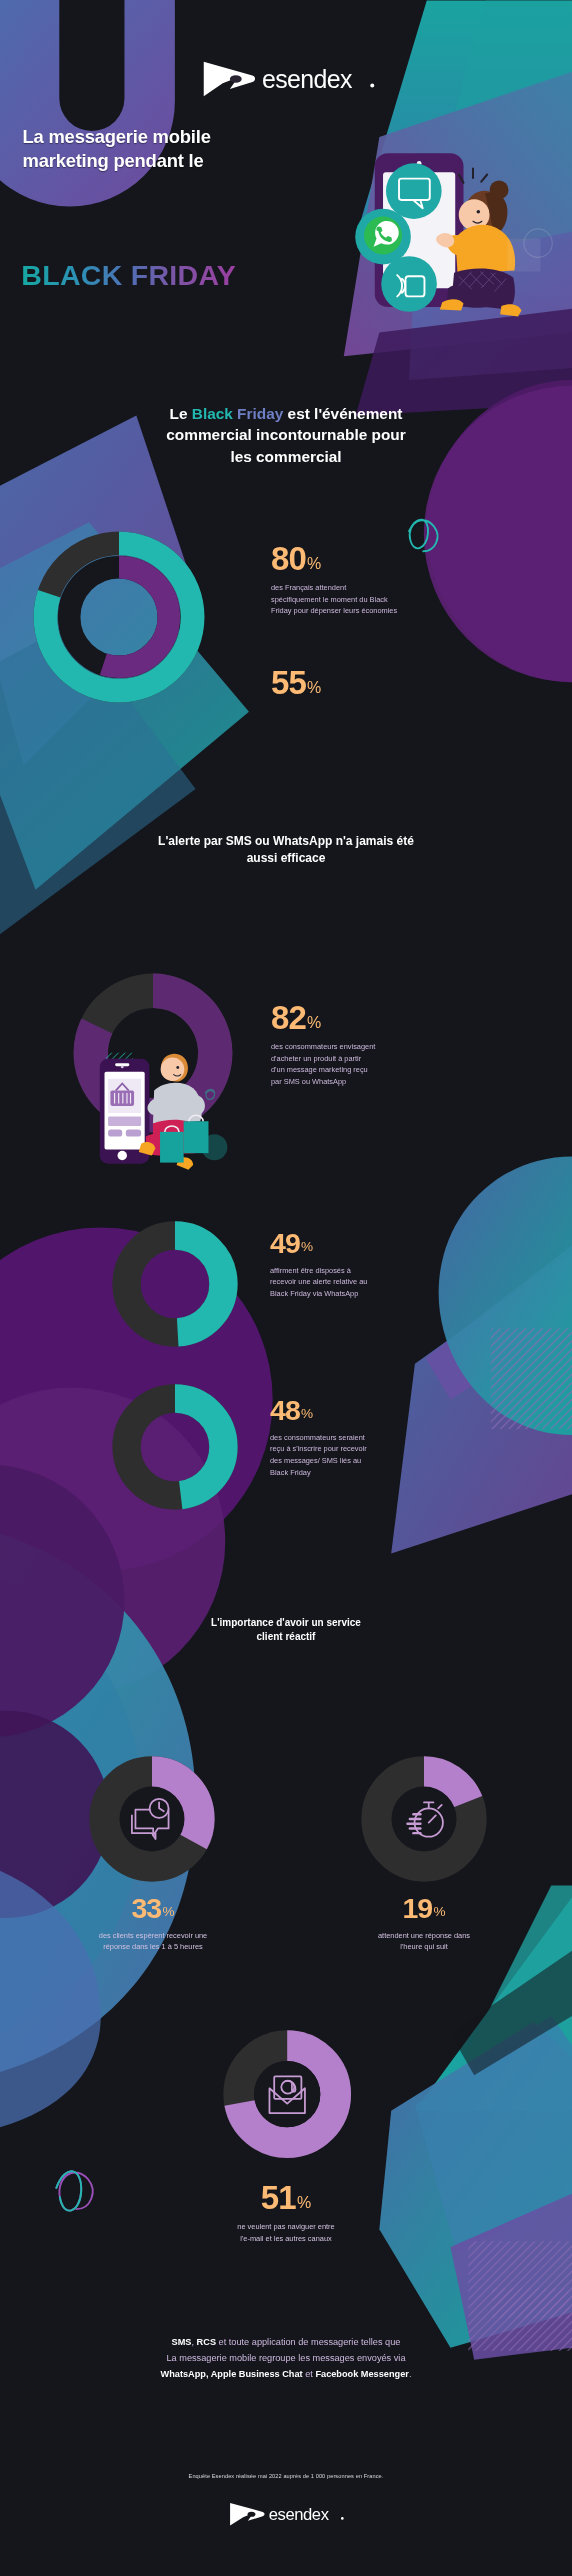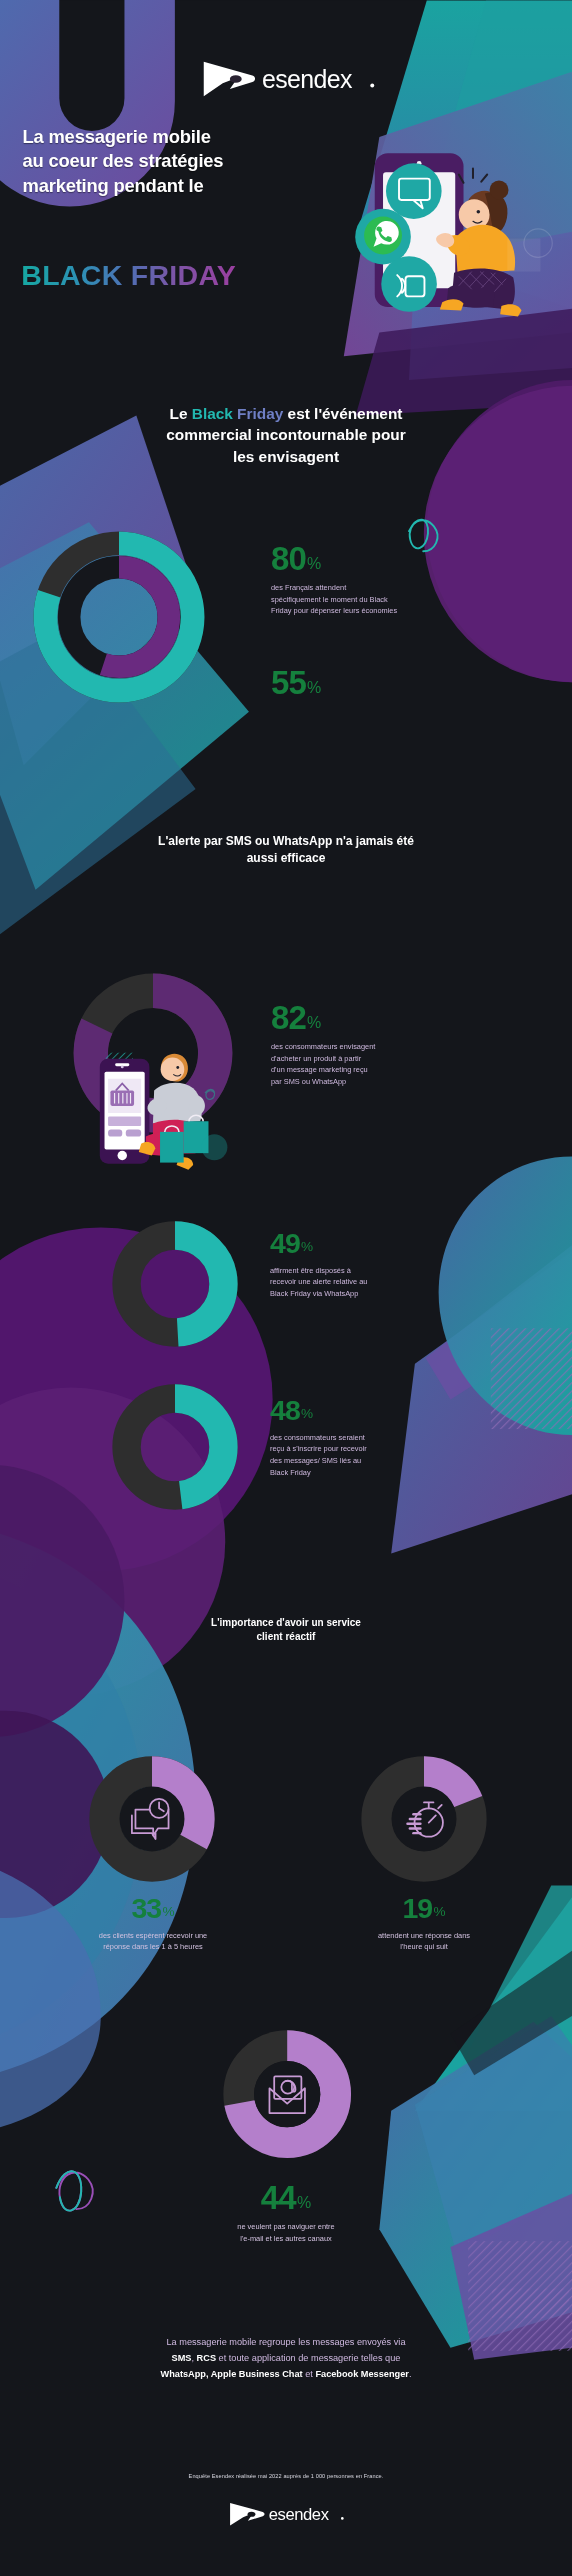--- a/index.html
+++ b/index.html
@@ -38,21 +38,21 @@
   .sec1 { top:403px; font-size:15.4px; left:0; padding:0 89px; }
   .sec2 { top:833px; font-size:12px; left:0; padding:0 91px; }
   .sec3 { top:1616px; font-size:10px; left:0; padding:0 39px; }
 
   .accent-teal { color:#22b8b0; }
   .accent-blue { color:#6f7fc4; }
 
   
   .stat { position:absolute; }
   .stat .num {
-    font-size:33px; font-weight:700; line-height:0.95; color:#15803d;
+    font-size:33px; font-weight:700; line-height:0.95; color:#fdba74;
     letter-spacing:-0.9px; display:flex; align-items:flex-end;
   }
   .stat .num .pct { font-size:16px; font-weight:400; margin-left:1.2px; margin-bottom:3.6px; letter-spacing:0; }
   .stat .desc {
     margin-top:7.7px; font-size:7.4px; line-height:1.58; color:#cdb8dd; font-weight:400;
   }
   .stat.small .num { font-size:28.5px; }
   .stat.small .num .pct { font-size:13.6px; margin-bottom:3px; }
   .stat.center { text-align:center; }
   .stat.center .num { justify-content:center; }
@@ -180,21 +180,20 @@
       <svg width="178" height="44" viewBox="0 0 300 74">
         <path d="M8 8 L90 31 C96 33 96 40 90 42 L52 54 L66 34 L40 44 L8 66 Z" fill="#ffffff"></path>
         <ellipse cx="62" cy="37" rx="10" ry="6.5" fill="#2b2433"></ellipse>
         <text x="106" y="52" font-family="Liberation Sans, sans-serif" font-size="42" font-weight="400" fill="#ffffff" letter-spacing="-1">esendex</text>
         <circle cx="292" cy="48" r="3.3" fill="#ffffff"></circle>
       </svg>
     </div>
 
     <div class="hero-title">
       <div>La messagerie mobile</div>
-      <div>au coeur des stratégies</div>
       <div>marketing pendant le</div>
     </div>
     <div class="bf">BLACK FRIDAY</div>
 
     <svg class="ill" style="left:332px; top:139px;" width="237" height="216" viewBox="0 0 400 365">
 
       <rect x="72" y="24" width="150" height="260" rx="22" fill="#4a1d63"></rect>
       <rect x="86" y="56" width="122" height="196" rx="5" fill="#f4f3f7"></rect>
       <circle cx="147" cy="41" r="4" fill="#f4f3f7"></circle>
       <circle cx="147" cy="268" r="11" fill="#f4f3f7"></circle>
@@ -237,21 +236,21 @@
       <rect x="124" y="232" width="32" height="34" rx="5" fill="none" stroke="#ffffff" stroke-width="3.2"></rect>
       <path d="M118 236 a16 16 0 0 1 0 24 M110 230 a24 24 0 0 1 0 36" fill="none" stroke="#ffffff" stroke-width="3.2" stroke-linecap="round"></path>
 
       <rect x="296" y="168" width="56" height="56" fill="#ffffff" opacity=".07"></rect>
       <circle cx="348" cy="176" r="24" fill="none" stroke="#ffffff" stroke-width="2" opacity=".14"></circle>
     </svg>
 
     <div class="sec-head sec1">
       <span>Le </span><span class="accent-teal">Black</span><span class="accent-blue"> Friday</span><span> est l'événement</span>
       <div>commercial incontournable pour</div>
-      <div>les envisagent</div>
+      <div>les commercial</div>
     </div>
 
     <div class="donut" style="left:30px; top:528px;">
       <svg width="178" height="178" viewBox="0 0 300 300">
 
         <circle cx="150" cy="150" r="124" fill="none" stroke="#2e2e2e" stroke-width="40"></circle>
 
         <circle cx="150" cy="150" r="124" fill="none" stroke="#22b8b0" stroke-width="40" stroke-dasharray="623.3 155.8" stroke-dashoffset="0" transform="rotate(-90 150 150)"></circle>
 
         <circle cx="150" cy="150" r="84" fill="none" stroke="#15171c" stroke-width="38"></circle>
@@ -453,32 +452,32 @@
           <rect x="90" y="82" width="46" height="38" rx="2"></rect>
           <path d="M82 102 l30 26 l30 -26 v42 h-60 Z"></path>
           <circle cx="113" cy="100" r="11"></circle>
           <path d="M120 94 v10 c0 5 6 5 6 0 c0 -10 -8 -16 -16 -14"></path>
         </g>
       </svg>
     </div>
 
     <div class="stat center" style="left:169px; top:2182px; width:234px;">
       <div class="num">
-        <span>44</span>
+        <span>51</span>
           <span class="pct">%</span>
       </div>
       <div class="desc">
         <div>ne veulent pas naviguer entre</div>
         <div>l'e-mail et les autres canaux</div>
       </div>
     </div>
 
     <div class="foot-text">
+      <div><b>SMS</b><span>, </span><b>RCS</b><span> et toute application de messagerie telles que</span></div>
       <div>La messagerie mobile regroupe les messages envoyés via</div>
-      <div><b>SMS</b><span>, </span><b>RCS</b><span> et toute application de messagerie telles que</span></div>
       <div><b>WhatsApp, Apple Business Chat</b><span> et </span><b>Facebook Messenger</b><span>.</span></div>
     </div>
 
     <div class="foot-src">Enquête Esendex réalisée mai 2022 auprès de 1 000 personnes en France.</div>
 
     <div class="logo-bot">
       <svg width="119" height="28.5" viewBox="0 0 200 48">
         <path d="M5 5 L60 20 C64 21.5 64 26 60 27.5 L35 35 L44 22 L27 29 L5 43 Z" fill="#ffffff"></path>
         <ellipse cx="41" cy="24" rx="6.6" ry="4.3" fill="#14161b"></ellipse>
         <text x="70" y="34" font-family="Liberation Sans, sans-serif" font-size="28" font-weight="400" fill="#ffffff" letter-spacing="-0.7">esendex</text>

